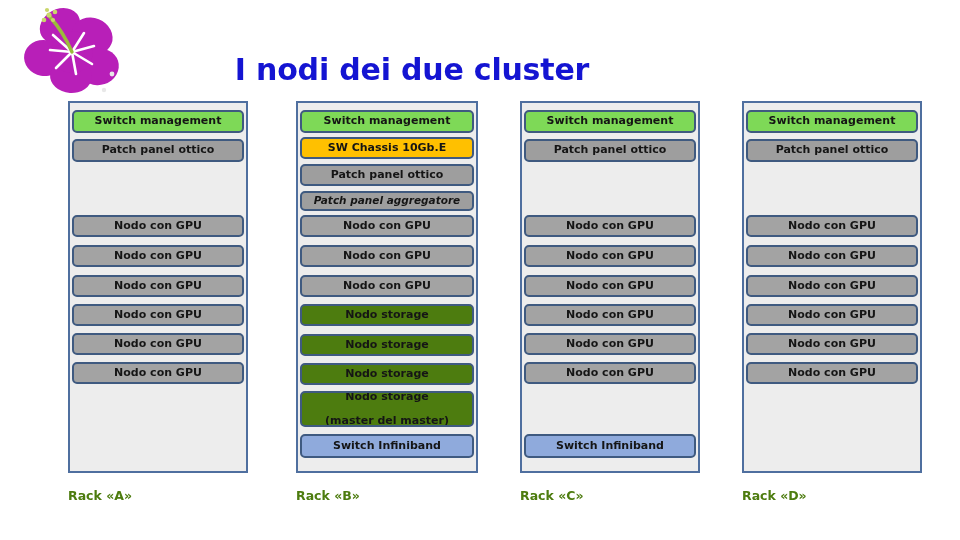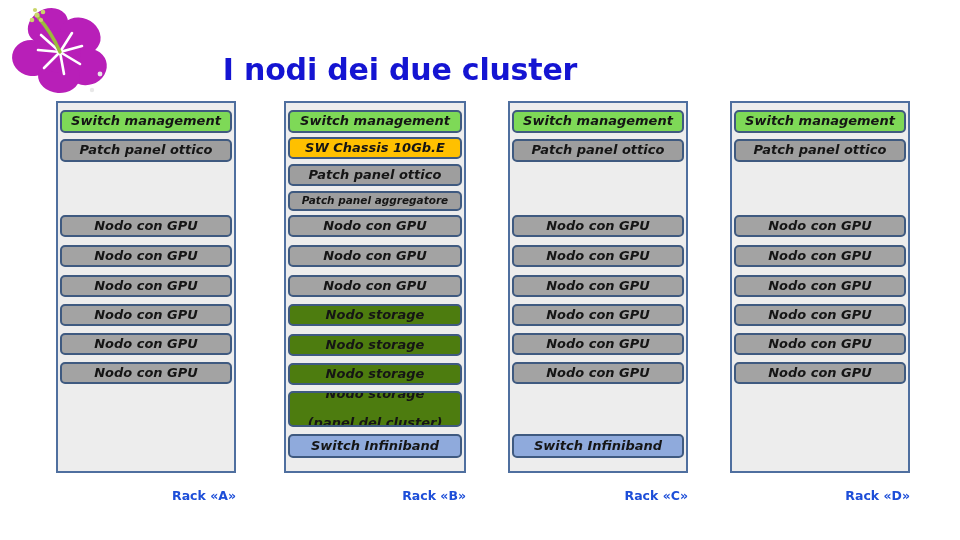--- a/index.html
+++ b/index.html
@@ -9,21 +9,21 @@
   body {
     width: 960px;
     height: 540px;
     background: #ffffff;
     font-family: "Liberation Sans", sans-serif;
     overflow: hidden;
     position: relative;
   }
   #slide {
     position: absolute;
-    left: 0; top: 0;
+    left: 12px; top: 0;
     width: 928px;
     height: 540px;
     border-radius: 17px;
   }
 
   
   #logo {
     position: absolute;
     left: 8px;
     top: 2px;
@@ -59,46 +59,45 @@
     height: 372px;
   }
   .unit {
     position: absolute;
     left: 2px;
     right: 2px;
     box-sizing: border-box;
     border: 2px solid #3f5a80;
     border-radius: 5px;
     text-align: center;
-    font-size: 13px;
+    font-size: 11px;
     font-weight: bold;
     color: #151515;
     display: flex;
     align-items: center;
     justify-content: center;
     line-height: 1.12;
     font-family: "DejaVu Sans", sans-serif;
     overflow: hidden;
-    font-style: italic;
   }
   .u-green  { background: #7ed957; }
   .u-amber  { background: #ffc000; }
   .u-gray   { background: #9e9e9e; }
   .u-orange { background: #a3a3a3; }
   .u-yellow { background: #4d7c0f; }
   .u-blue   { background: #8faadc; }
   .u-italic { font-style: italic; font-weight: bold; font-size: 10.5px; }
 
   .rack-label {
     position: absolute;
     top: 488px;
-    text-align: right;
+    text-align: left;
     font-size: 12.5px;
     font-weight: bold;
-    color: #1d4ed8;
+    color: #4d7c0f;
     font-family: "DejaVu Sans", sans-serif;
   }
 </style>
 </head>
 <body>
 
 <div id="slide">
 
   <div id="logo">
     <svg viewBox="0 0 110 100" width="110" height="100" aria-hidden="true">
@@ -158,21 +157,21 @@
           <div class="unit u-gray u-italic" style="top: 88px; height: 20px;">Patch panel aggregatore</div>
           <div class="unit u-orange" style="top: 112px; height: 22px;">Nodo con GPU</div>
           <div class="unit u-orange" style="top: 142px; height: 22px;">Nodo con GPU</div>
           <div class="unit u-orange" style="top: 172px; height: 22px;">Nodo con GPU</div>
           <div class="unit u-yellow" style="top: 201px; height: 22px;">Nodo storage</div>
           <div class="unit u-yellow" style="top: 231px; height: 22px;">Nodo storage</div>
           <div class="unit u-yellow" style="top: 260px; height: 22px;">Nodo storage</div>
           <div class="unit u-yellow" style="top: 288px; height: 36px; flex-direction: column;">
             <span>Nodo storage</span>
             <br>
-            <span>(panel del cluster)</span>
+            <span>(master del master)</span>
           </div>
           <div class="unit u-blue" style="top: 331px; height: 24px;">Switch Infiniband</div>
         </div>
       </div>
       <div class="rack-label" style="left: 284px; width: 182px;">Rack «B»</div>
       <div class="rack-wrap" style="left: 508px; width: 180px;">
         <div class="rack">
           <div class="unit u-green" style="top: 7px; height: 23px;">Switch management</div>
           <div class="unit u-gray" style="top: 36px; height: 23px;">Patch panel ottico</div>
           <div class="unit u-orange" style="top: 112px; height: 22px;">Nodo con GPU</div>

